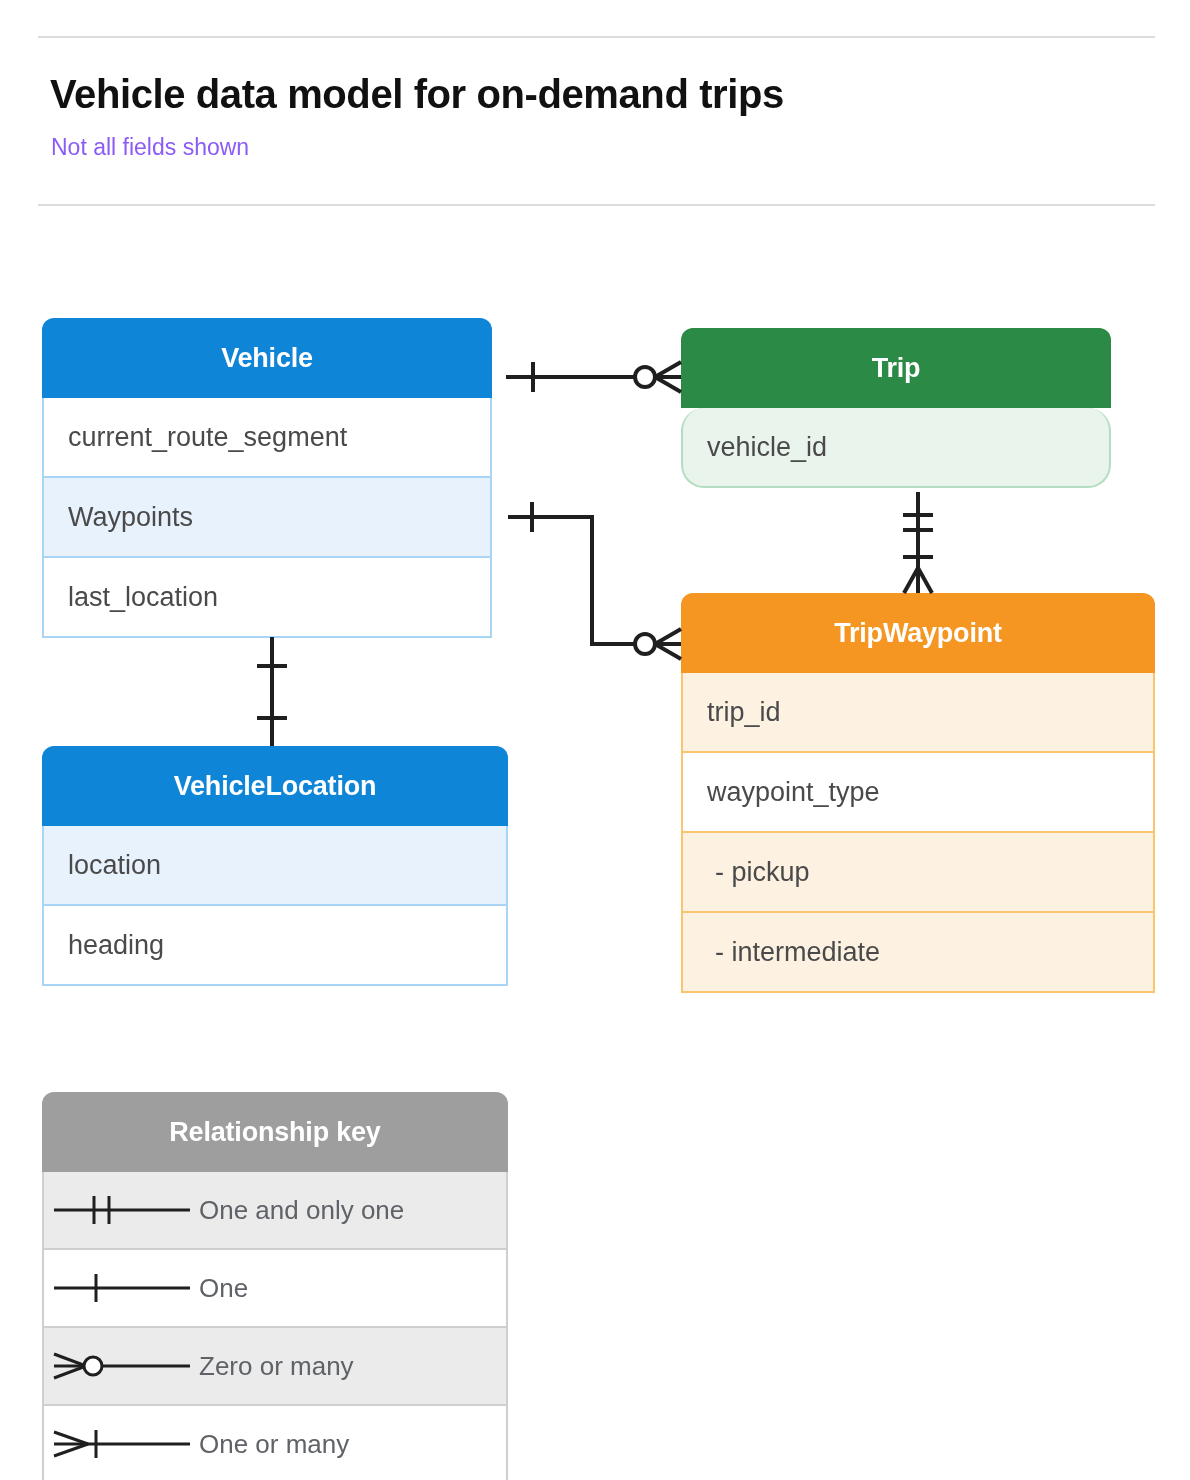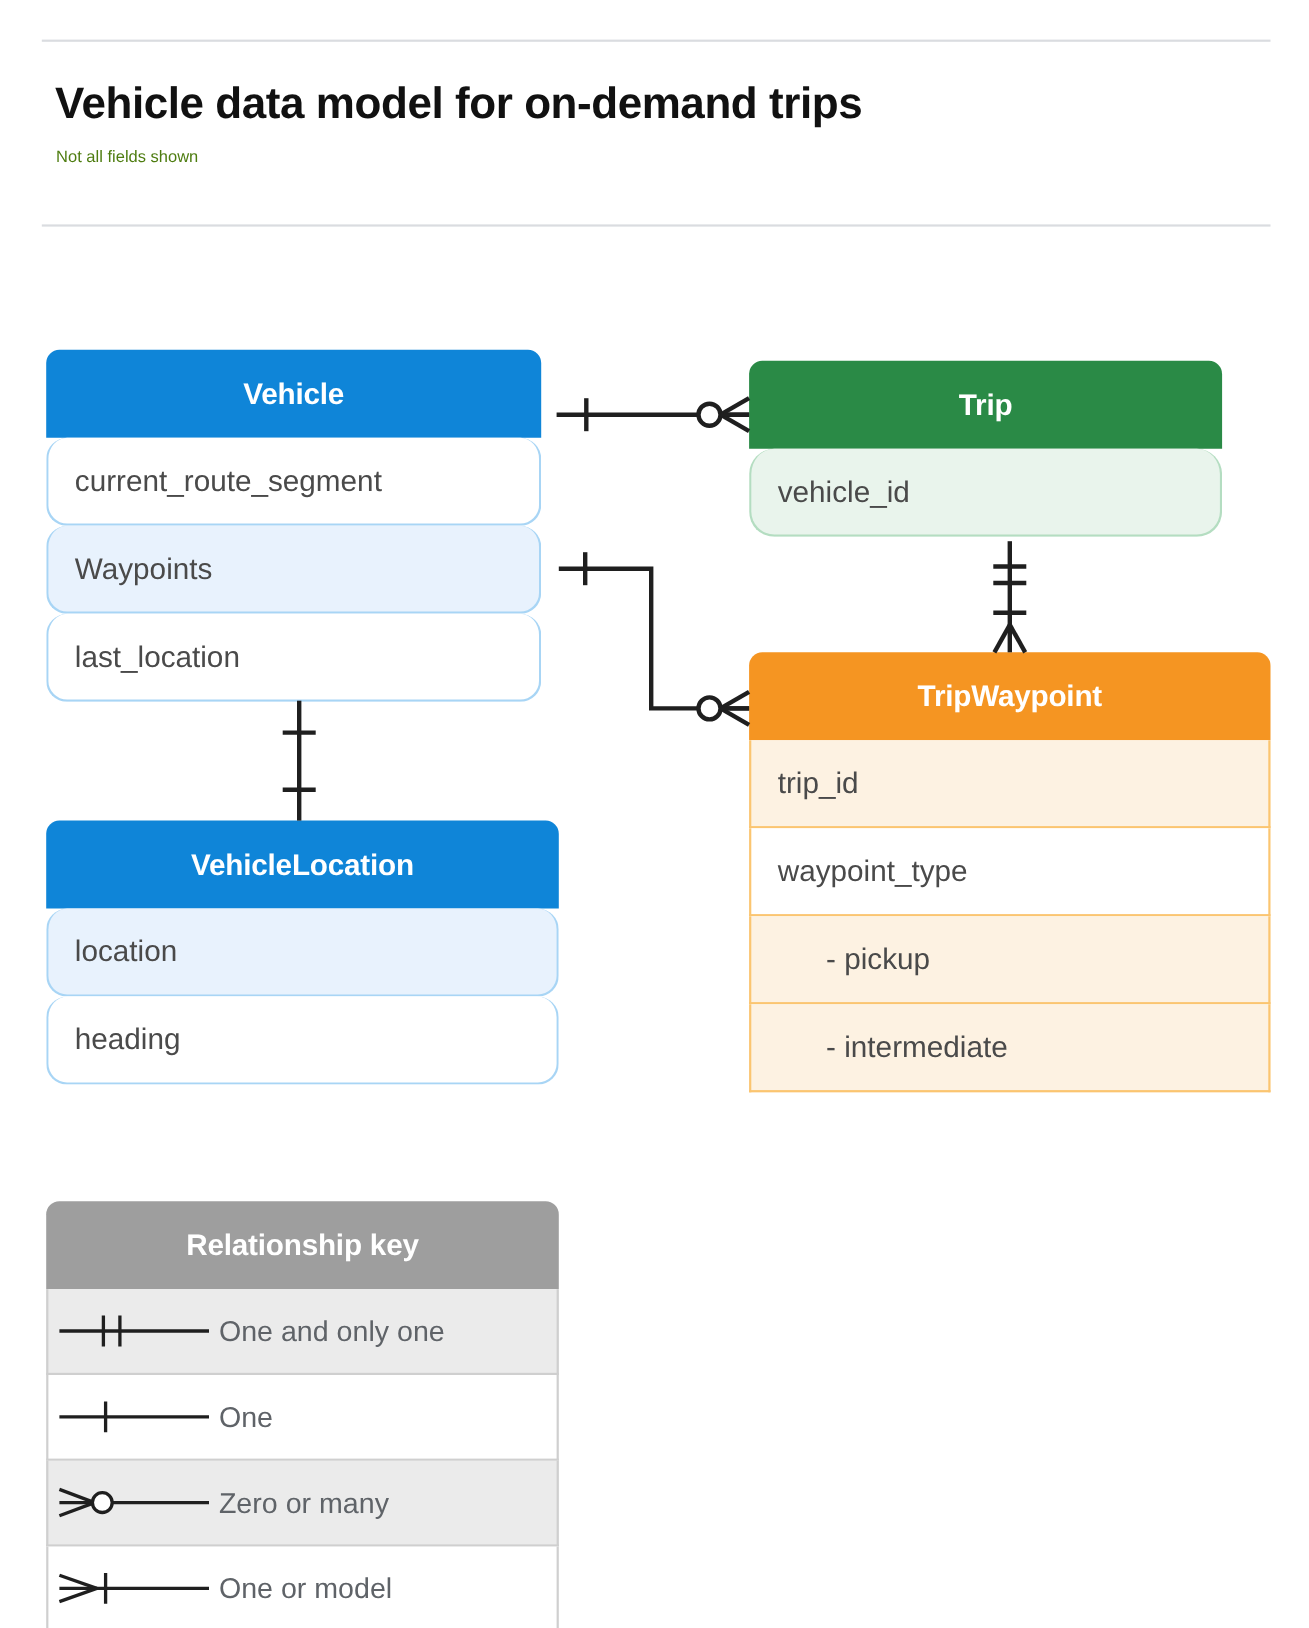--- a/index.html
+++ b/index.html
@@ -18,43 +18,43 @@
   #rule-top { top: 36px; }
   #rule-bottom { top: 204px; }
 
   #page-title {
     position: absolute; left: 50px; top: 72px;
     font-size: 40px; font-weight: bold; color: #111111;
     letter-spacing: -0.4px; white-space: nowrap;
   }
   #page-subtitle {
     position: absolute; left: 51px; top: 134px;
-    font-size: 15px; color: #4d7c0f; white-space: nowrap; text-align: center;
+    font-size: 23px; color: #8b5cf6; white-space: nowrap; text-align: center;
   }
 
   
   .entity { position: absolute; }
   .entity-header {
     height: 80px; display: flex; align-items: center; justify-content: center;
     border-radius: 12px 12px 0 0;
     color: #ffffff; font-size: 27px; font-weight: bold;
     letter-spacing: -0.2px;
   }
   .entity-rows { display: flex; flex-direction: column; }
   .entity-row {
     height: 80px; display: flex; align-items: center;
     padding-left: 24px;
     font-size: 27px; color: #4a4a4a;
     border-left: 2px solid; border-right: 2px solid; border-bottom: 2px solid;
   }
-  .entity-row.indent { padding-left: 68px; }
+  .entity-row.indent { padding-left: 32px; }
 
   
   .th-blue .entity-header { background: #0f85d8; }
-  .th-blue .entity-row { border-color: #a8d5f5; border-radius: 19px; }
+  .th-blue .entity-row { border-color: #a8d5f5; }
   .th-blue .entity-row.tint { background: #e8f2fd; }
   .th-blue .entity-row.plain { background: #ffffff; }
 
   
   .th-green .entity-header { background: #2a8a46; }
   .th-green .entity-row { border-color: #b4ddc1; border-radius: 23px; }
   .th-green .entity-row.tint { background: #e9f4ec; }
 
   
   .th-orange .entity-header { background: #f59522; }
@@ -174,21 +174,21 @@
 
       <div class="legend-row plain">
         <div class="legend-sym">
           <svg width="140" height="40" viewBox="0 0 140 40">
             <line x1="2" y1="20" x2="138" y2="20" stroke="#1f1f1f" stroke-width="3"></line>
             <line x1="2" y1="8" x2="36" y2="20" stroke="#1f1f1f" stroke-width="3"></line>
             <line x1="2" y1="32" x2="36" y2="20" stroke="#1f1f1f" stroke-width="3"></line>
             <line x1="44" y1="6" x2="44" y2="34" stroke="#1f1f1f" stroke-width="3"></line>
           </svg>
         </div>
-        <div class="legend-label">One or model</div>
+        <div class="legend-label">One or many</div>
       </div>
 
     </div>
   </div>
 
   <svg id="connectors">
     <g stroke="#1f1f1f" stroke-width="4" fill="none">
 
       <g>
         <line x1="506" y1="377" x2="681" y2="377"></line>

